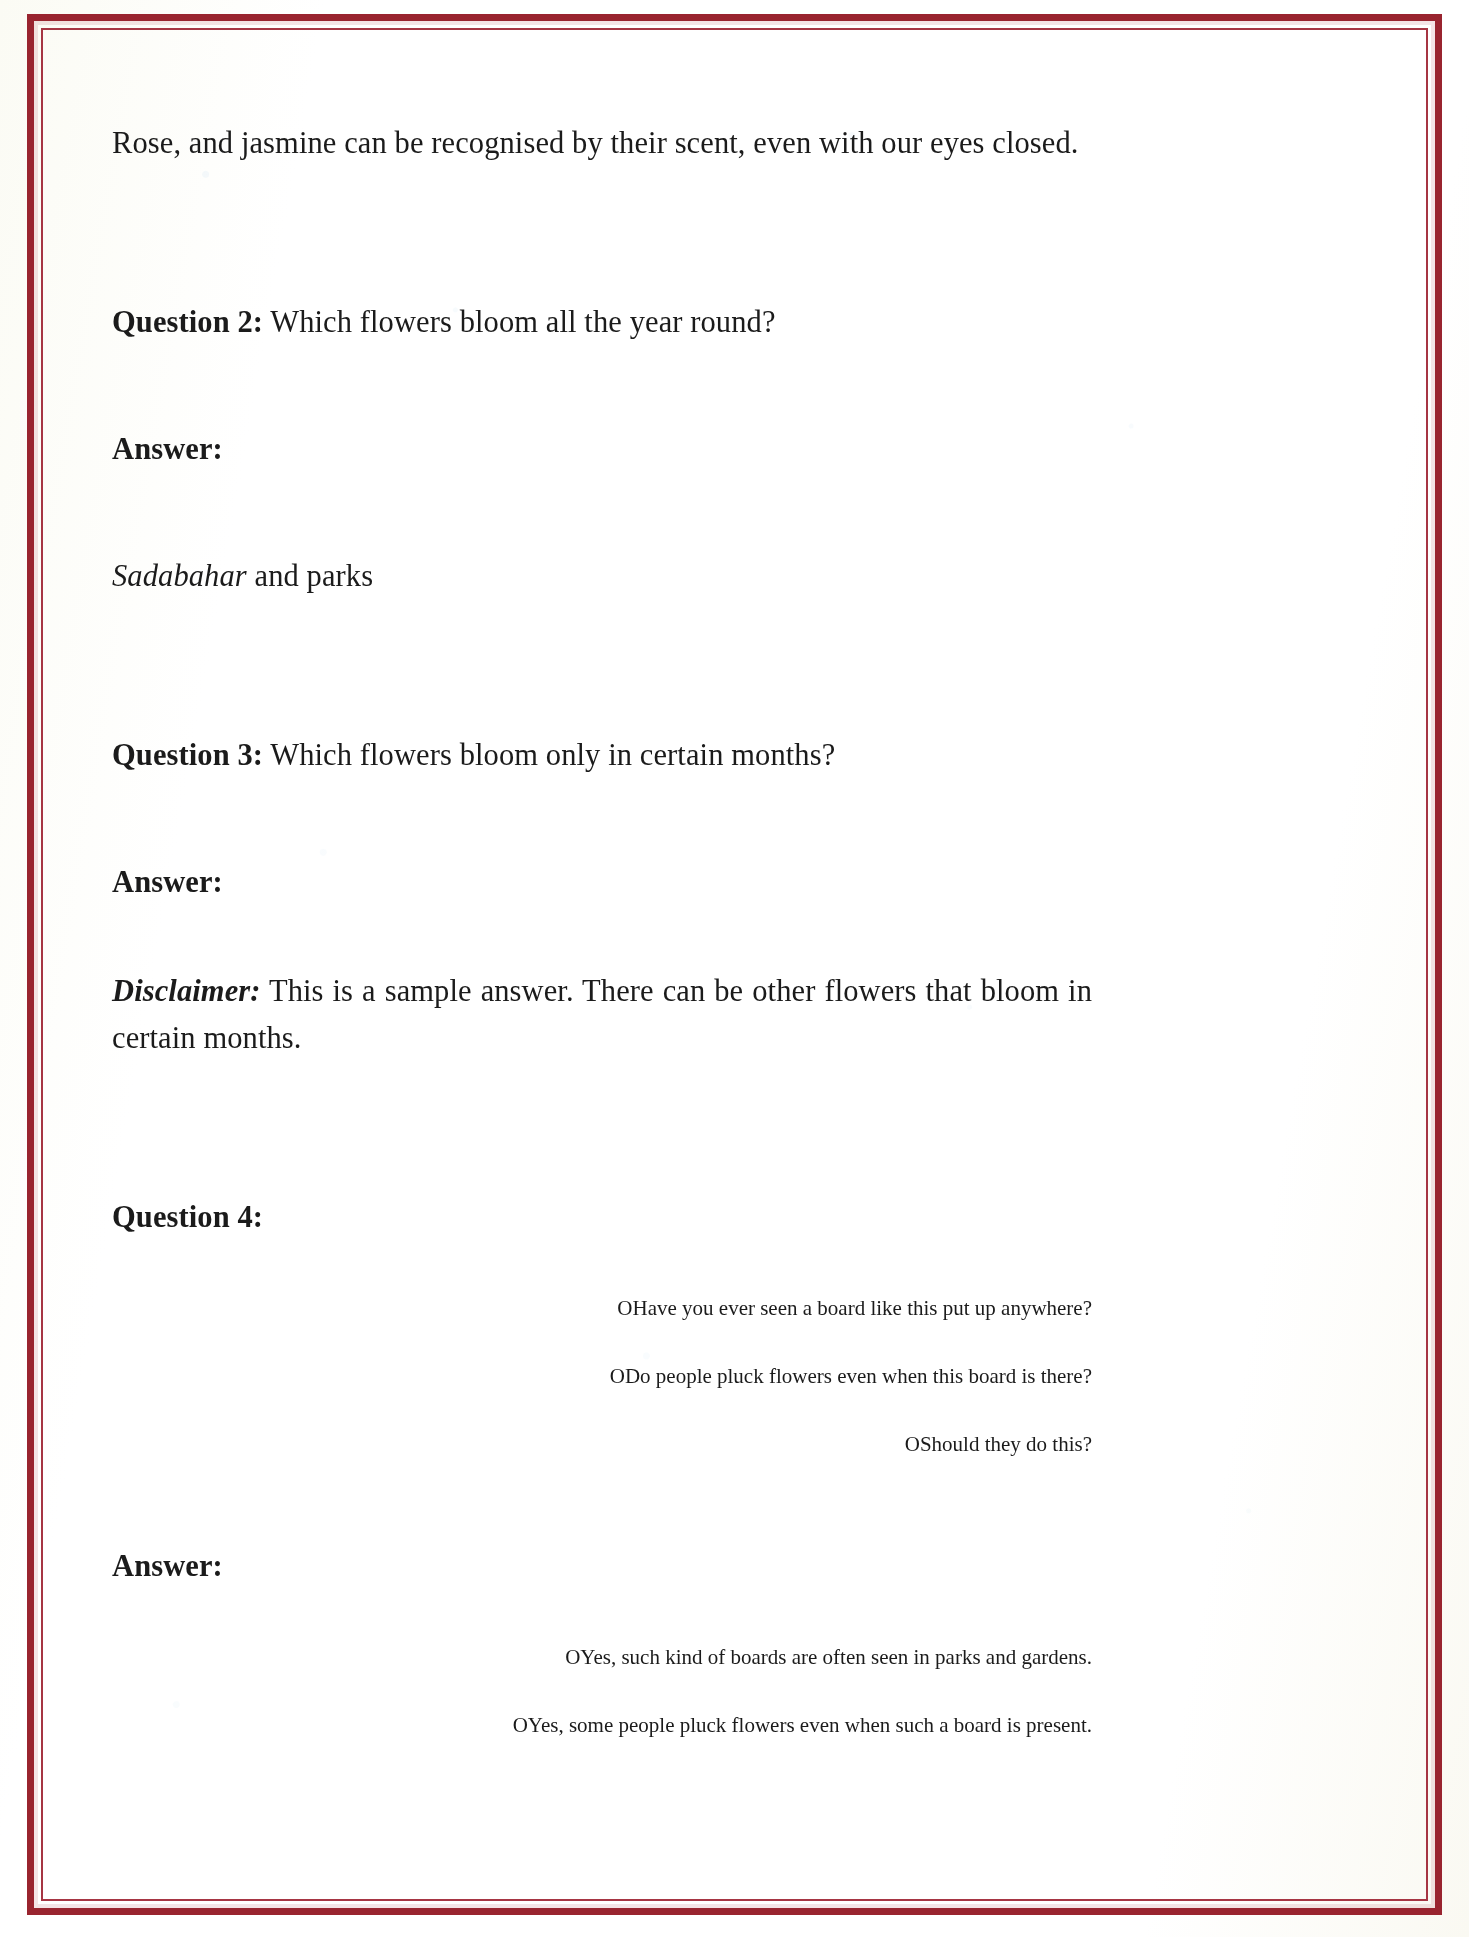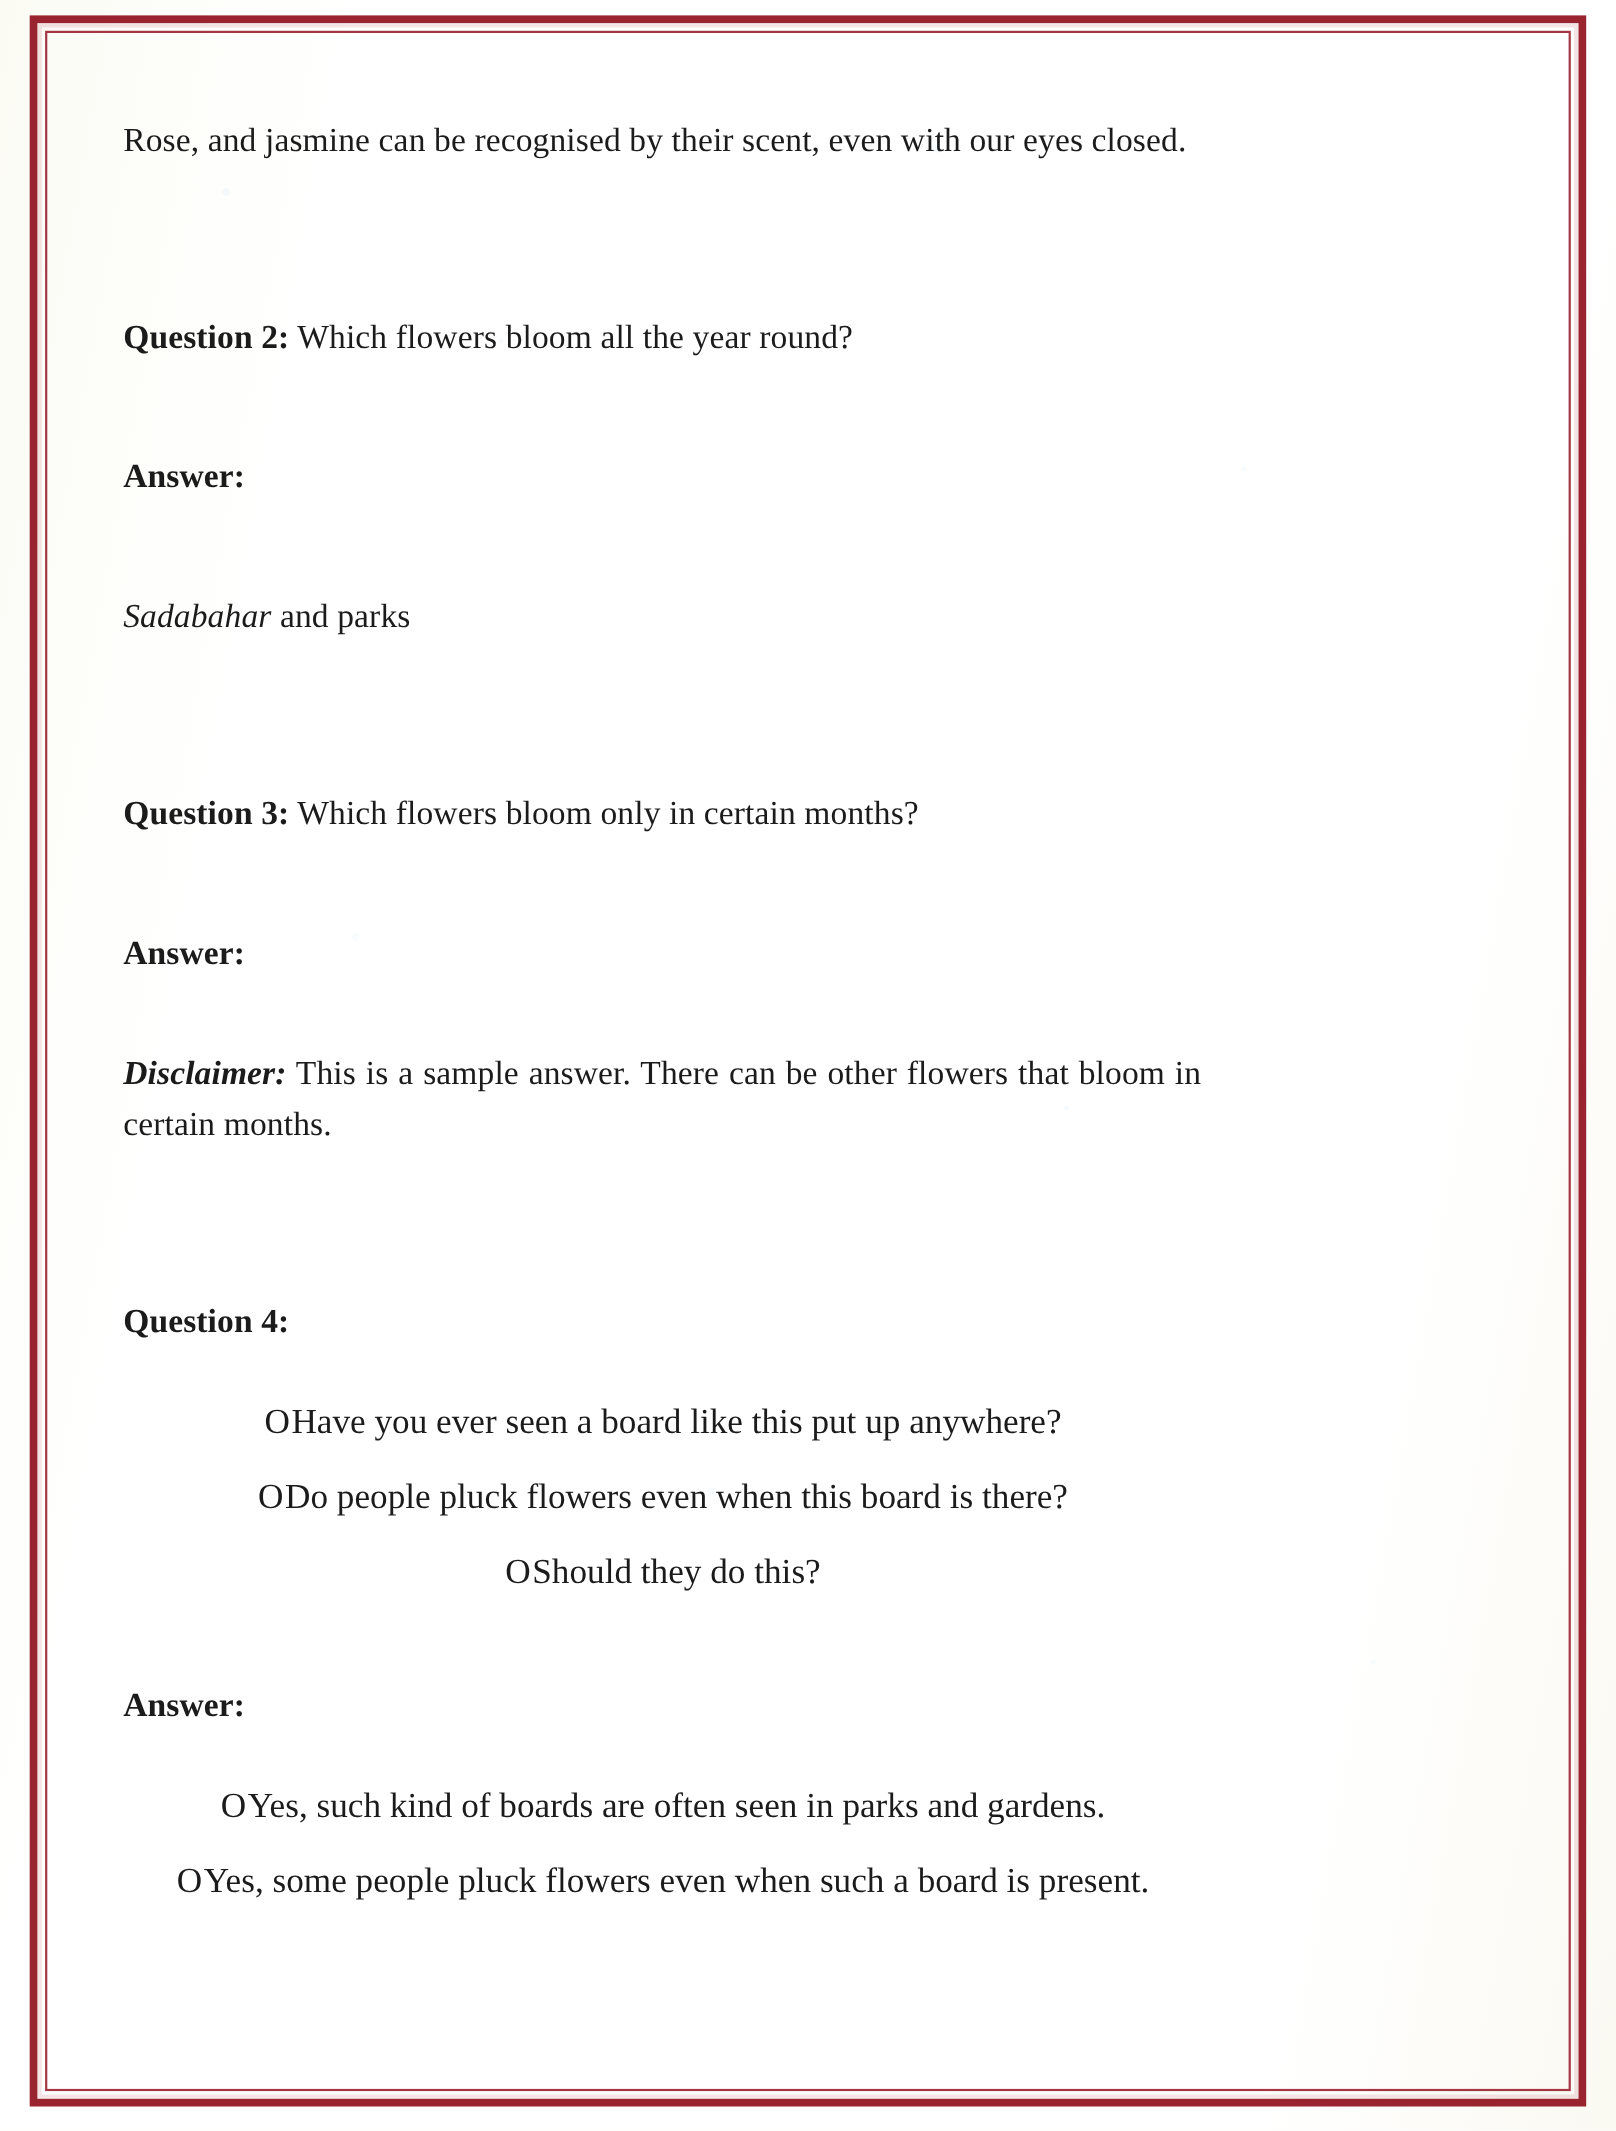--- a/index.html
+++ b/index.html
@@ -61,21 +61,21 @@
     bottom: 29px;
     border: 4px solid rgba(200, 120, 130, 0.20);
     box-sizing: border-box;
     pointer-events: none;
   }
 
   
   .content {
     position: absolute;
     left: 112px;
-    top: 104px;
+    top: 120px;
     width: 980px;
   }
 
   .para {
     font-size: 30.5px;
     line-height: 47px;
     color: #1b1b1b;
     text-align: justify;
     margin: 0;
     letter-spacing: 0.1px;
@@ -91,25 +91,25 @@
     font-style: italic;
   }
   .it { font-style: italic; }
 
   
   .gap-xl { height: 96px; }
   .gap-md { height: 44px; }
   .gap-sm { height: 18px; }
 
   .bullet-line {
-    font-size: 32px;
+    font-size: 21px;
     line-height: 47px;
     color: #1b1b1b;
     margin: 0 0 21px 0;
-    text-align: center;
+    text-align: right;
   }
   .bullet-mark {
     display: inline-block;
     min-width: 26px;
   }
 
   
   .speckle {
     position: absolute;
     inset: 0;

